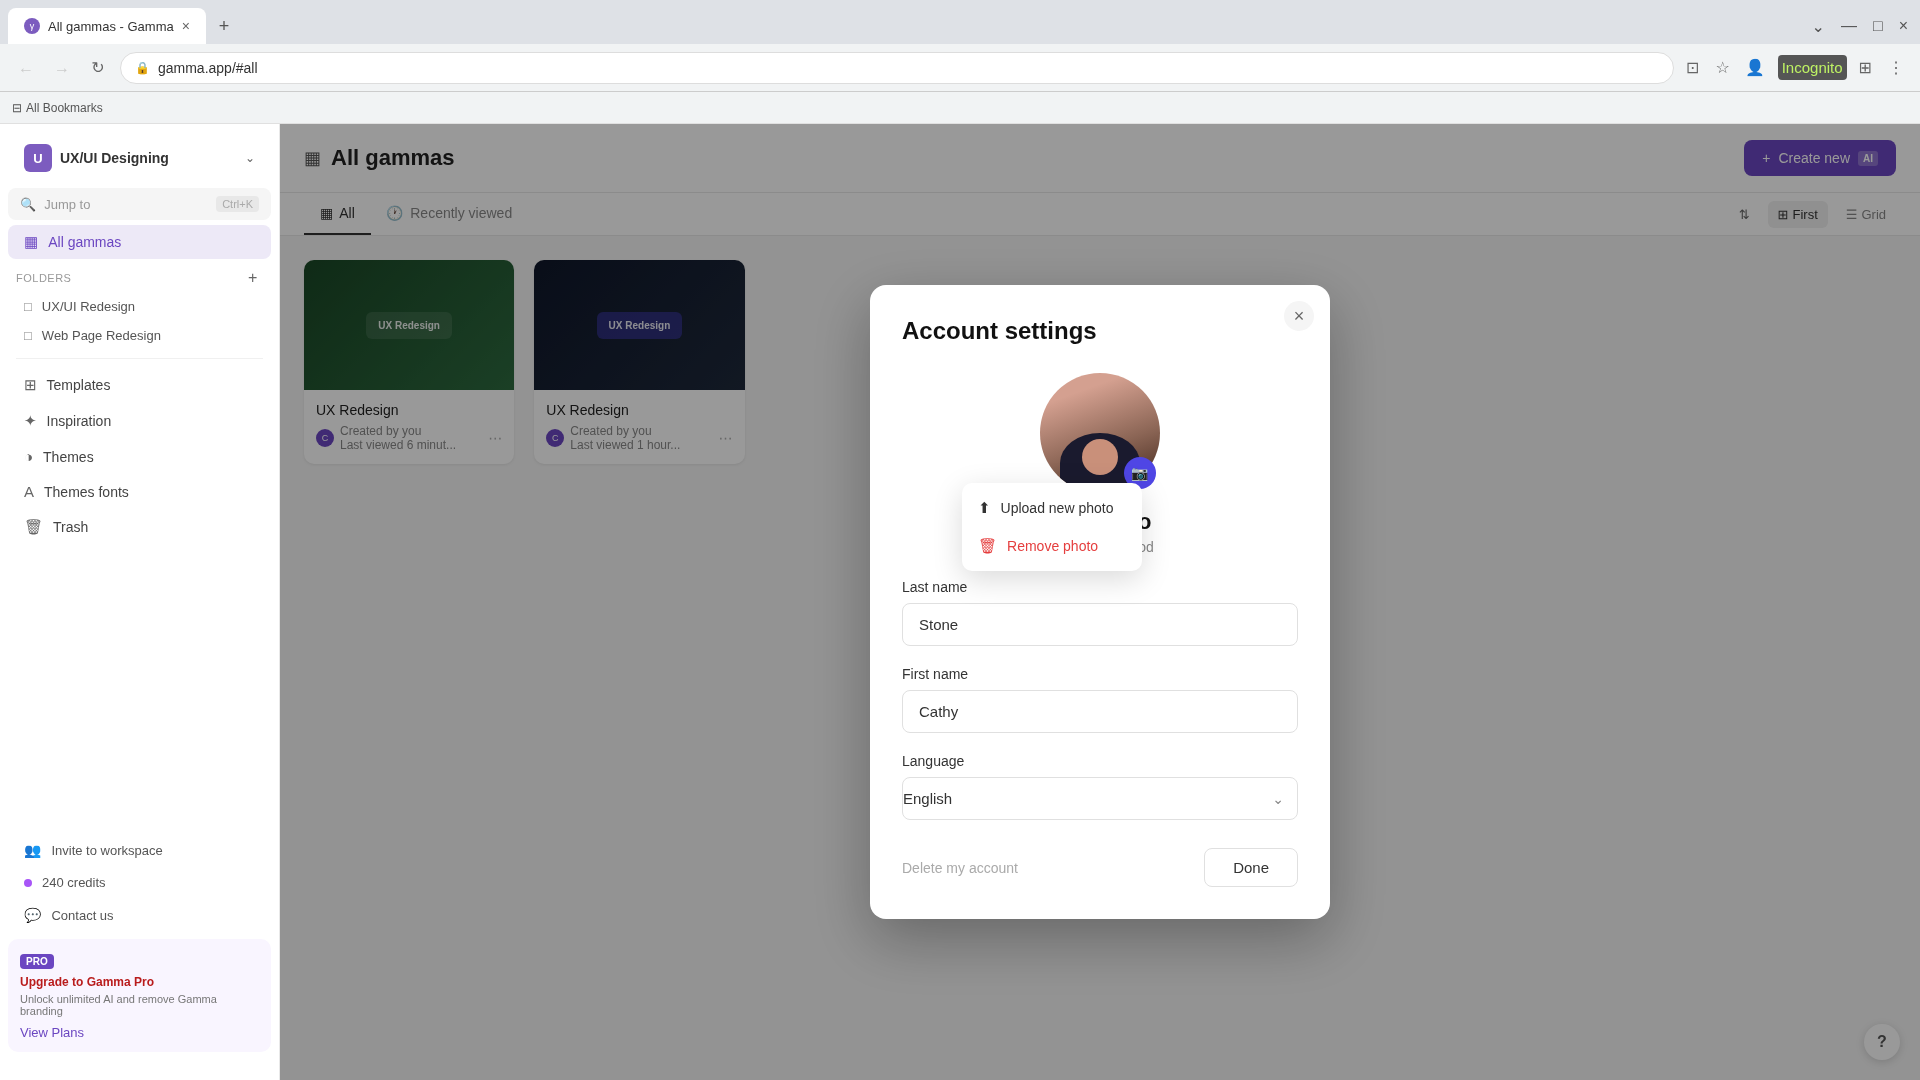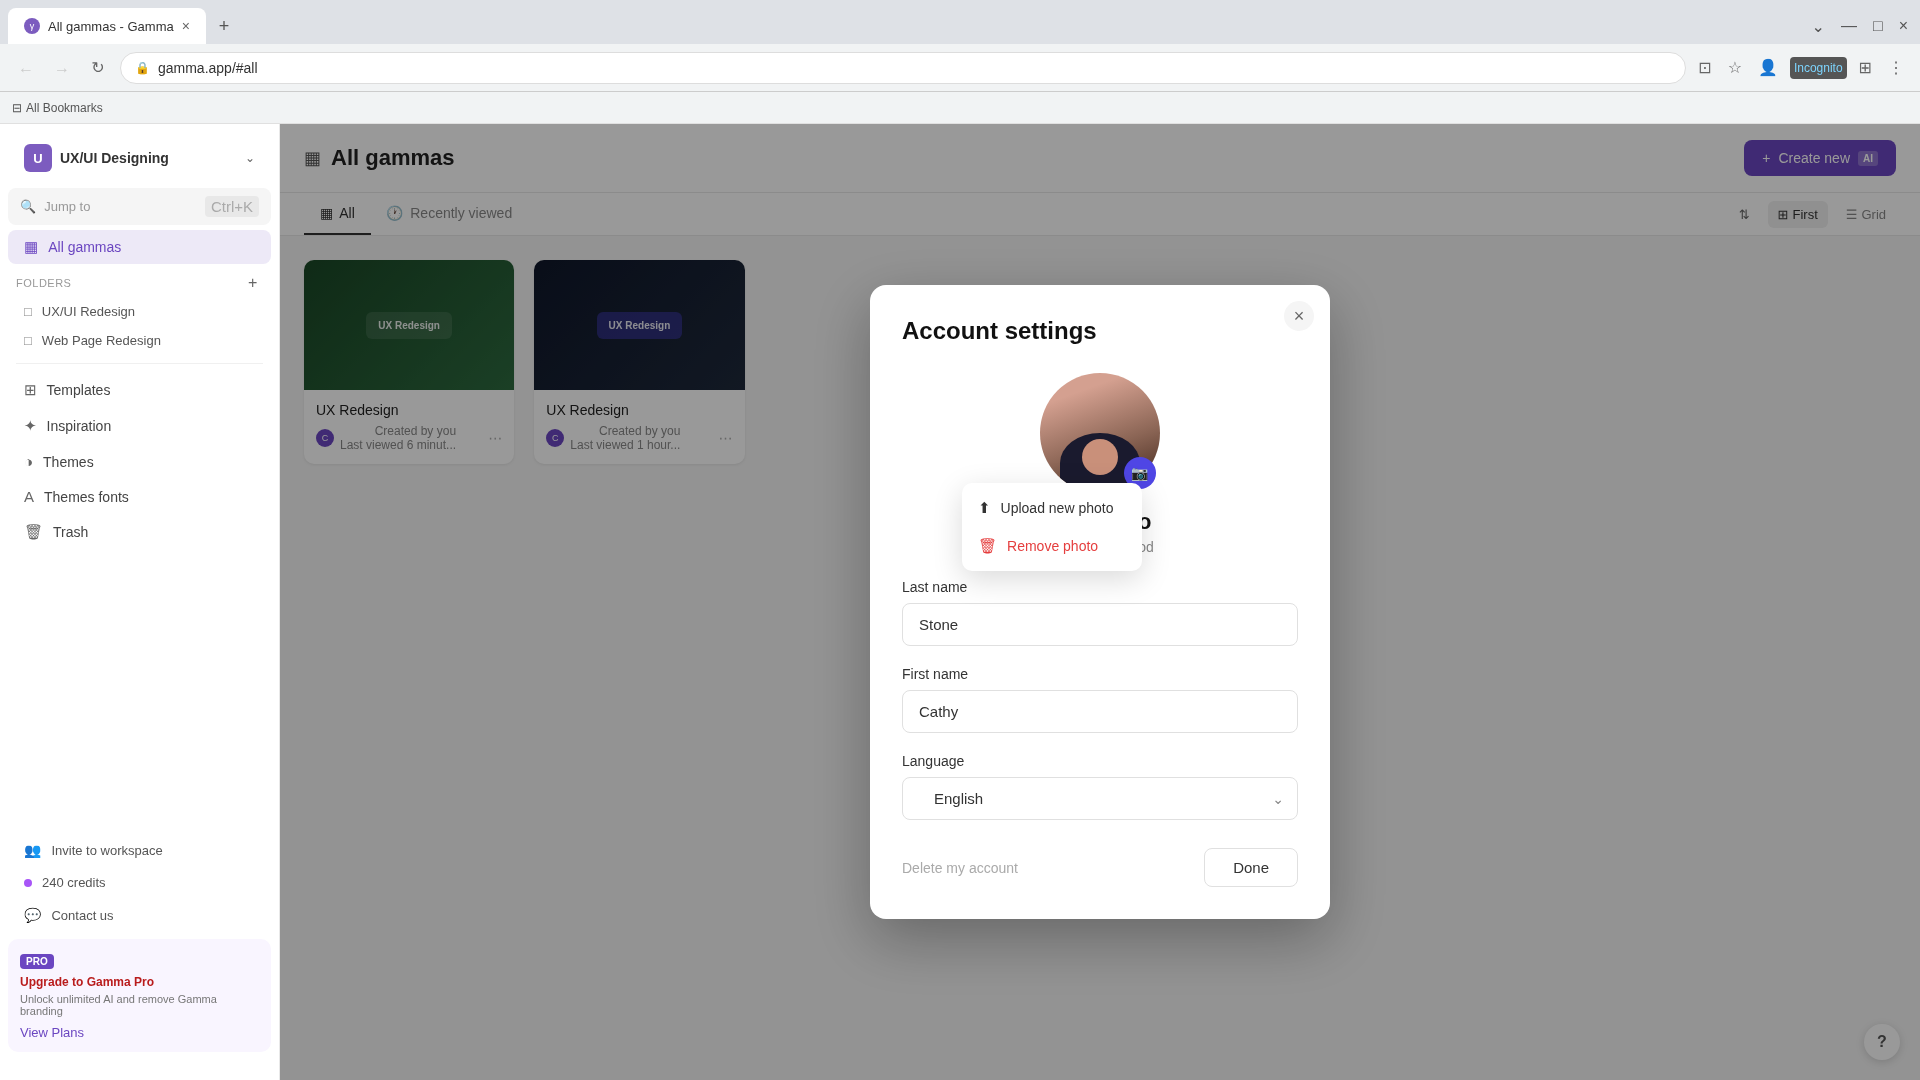--- a/index.html
+++ b/index.html
@@ -17,39 +17,39 @@
     .tab-ctrl { color: #555; font-size: 16px; cursor: pointer; padding: 4px; }
 
     .browser-toolbar { background: #f1f3f4; height: 48px; display: flex; align-items: center; padding: 0 12px; gap: 8px; border-bottom: 1px solid #ccc; }
     .nav-btn { width: 28px; height: 28px; border-radius: 50%; display: flex; align-items: center; justify-content: center; color: #666; cursor: pointer; font-size: 16px; }
     .nav-btn.disabled { color: #ccc; cursor: default; }
     .address-bar { flex: 1; height: 32px; background: #fff; border-radius: 16px; display: flex; align-items: center; padding: 0 14px; gap: 8px; border: 1px solid #ddd; }
     .address-bar .lock-icon { color: #666; font-size: 12px; }
     .address-text { font-size: 14px; color: #333; }
     .toolbar-right { display: flex; align-items: center; gap: 8px; color: #666; font-size: 16px; }
     .toolbar-right span { cursor: pointer; padding: 4px; }
-    .incognito-badge { font-size: 12px; background: #555; color: #7dd3fc; padding: 2px 8px; border-radius: 4px; }
+    .incognito-badge { font-size: 15px; background: #555; color: #bef264; padding: 2px 8px; border-radius: 4px; }
     .bookmarks-bar { background: #f1f3f4; height: 32px; display: flex; align-items: center; padding: 0 12px; gap: 8px; border-bottom: 1px solid #e0e0e0; font-size: 12px; color: #555; }
     .bookmark-item { display: flex; align-items: center; gap: 4px; cursor: pointer; }
     .bookmark-icon { font-size: 12px; }
 
     
     .app-container { display: flex; flex: 1; overflow: hidden; }
 
     
     .sidebar { width: 280px; background: #fff; border-right: 1px solid #e8e8e8; display: flex; flex-direction: column; padding: 12px 0; flex-shrink: 0; }
     .sidebar-header { padding: 8px 16px; display: flex; align-items: center; gap: 8px; cursor: pointer; border-radius: 8px; margin: 0 8px 4px; }
     .workspace-avatar { width: 28px; height: 28px; border-radius: 6px; background: #7c5cbf; display: flex; align-items: center; justify-content: center; color: #fff; font-size: 13px; font-weight: 600; flex-shrink: 0; }
     .workspace-name { font-size: 14px; font-weight: 600; color: #333; flex: 1; }
     .chevron-icon { color: #666; font-size: 12px; }
 
     .search-bar { margin: 4px 8px; padding: 8px 12px; display: flex; align-items: center; gap: 8px; border-radius: 8px; background: #f5f5f5; cursor: pointer; }
     .search-icon-sm { color: #999; font-size: 13px; }
     .search-text { font-size: 13px; color: #999; flex: 1; }
-    .search-shortcut { font-size: 15px; color: #aaa; background: #e8e8e8; padding: 2px 6px; border-radius: 4px; text-align: center; }
+    .search-shortcut { font-size: 11px; color: #aaa; background: #e8e8e8; padding: 2px 6px; border-radius: 4px; text-align: center; }
 
     .sidebar-nav-item { display: flex; align-items: center; gap: 10px; padding: 8px 16px; margin: 1px 8px; border-radius: 8px; cursor: pointer; font-size: 14px; color: #444; }
     .sidebar-nav-item.active { background: #ede9f7; color: #6b46c1; font-weight: 500; }
     .sidebar-nav-item .nav-icon { font-size: 15px; color: #666; }
     .sidebar-nav-item.active .nav-icon { color: #6b46c1; }
 
     .sidebar-section { padding: 8px 16px 4px; font-size: 11px; color: #999; text-transform: uppercase; letter-spacing: 0.5px; display: flex; align-items: center; justify-content: space-between; }
     .add-btn { color: #666; font-size: 16px; cursor: pointer; width: 20px; height: 20px; display: flex; align-items: center; justify-content: center; border-radius: 4px; }
 
     .folder-item { display: flex; align-items: center; gap: 10px; padding: 6px 16px; margin: 1px 8px; border-radius: 8px; cursor: pointer; font-size: 13px; color: #555; }
@@ -94,21 +94,21 @@
 
     
     .content-area { flex: 1; padding: 24px; overflow-y: auto; }
     .cards-grid { display: grid; grid-template-columns: repeat(auto-fill, minmax(200px, 1fr)); gap: 20px; }
     .card { background: #fff; border-radius: 10px; overflow: hidden; cursor: pointer; box-shadow: 0 1px 3px rgba(0,0,0,0.08); }
     .card-preview { height: 130px; background: linear-gradient(135deg, #667eea 0%, #764ba2 100%); position: relative; overflow: hidden; }
     .card-info { padding: 12px; }
     .card-title { font-size: 14px; font-weight: 500; color: #222; margin-bottom: 6px; }
     .card-meta { display: flex; align-items: center; gap: 6px; }
     .card-avatar { width: 18px; height: 18px; border-radius: 50%; background: #6b46c1; display: flex; align-items: center; justify-content: center; color: #fff; font-size: 9px; }
-    .card-meta-text { font-size: 12px; color: #888; text-align: right; }
+    .card-meta-text { font-size: 12px; color: #888; }
     .card-more { margin-left: auto; color: #aaa; font-size: 14px; cursor: pointer; }
 
     
     .modal-overlay { position: absolute; inset: 0; background: rgba(0,0,0,0.4); display: flex; align-items: center; justify-content: center; z-index: 100; }
     .modal { background: #fff; border-radius: 16px; width: 460px; max-height: 80vh; overflow-y: auto; box-shadow: 0 20px 60px rgba(0,0,0,0.3); padding: 32px; position: relative; }
     .modal-close { position: absolute; top: 16px; right: 16px; width: 30px; height: 30px; border-radius: 50%; display: flex; align-items: center; justify-content: center; cursor: pointer; font-size: 18px; color: #666; background: #f5f5f5; }
     .modal-title { font-size: 24px; font-weight: 700; color: #111; margin-bottom: 28px; }
 
     
     .avatar-section { display: flex; justify-content: center; margin-bottom: 16px; position: relative; }
@@ -122,21 +122,21 @@
     .photo-dropdown-item.danger { color: #e53e3e; }
 
     .user-name { font-size: 22px; font-weight: 600; color: #111; text-align: center; margin-bottom: 4px; }
     .user-email { font-size: 14px; color: #888; text-align: center; margin-bottom: 24px; }
 
     
     .form-group { margin-bottom: 20px; }
     .form-label { font-size: 14px; font-weight: 500; color: #333; margin-bottom: 8px; display: block; }
     .form-input { width: 100%; padding: 12px 16px; border: 1px solid #e0e0e0; border-radius: 8px; font-size: 15px; color: #333; outline: none; background: #fff; }
 
-    .form-select { width: 100%; padding: 12px 31px; border: 1px solid #e0e0e0; border-radius: 8px; font-size: 15px; color: #333; outline: none; background: #fff; appearance: none; cursor: pointer; display: flex; align-items: center; justify-content: space-between; position: relative; }
+    .form-select { width: 100%; padding: 12px 0; border: 1px solid #e0e0e0; border-radius: 8px; font-size: 15px; color: #333; outline: none; background: #fff; appearance: none; cursor: pointer; display: flex; align-items: center; justify-content: space-between; position: relative; }
     .select-wrapper { position: relative; }
     .select-chevron { position: absolute; right: 14px; top: 50%; transform: translateY(-50%); color: #888; font-size: 14px; pointer-events: none; }
 
     
     .modal-footer { display: flex; align-items: center; justify-content: space-between; margin-top: 28px; }
     .delete-link { font-size: 14px; color: #aaa; cursor: pointer; }
     .done-btn { padding: 10px 28px; background: #fff; border: 1px solid #e0e0e0; border-radius: 8px; font-size: 15px; font-weight: 500; color: #333; cursor: pointer; }
 
     
     .card-preview-ux { background: linear-gradient(135deg, #1a4726 0%, #2d6a3f 100%); display: flex; align-items: center; justify-content: center; width: 100%; height: 100%; }

